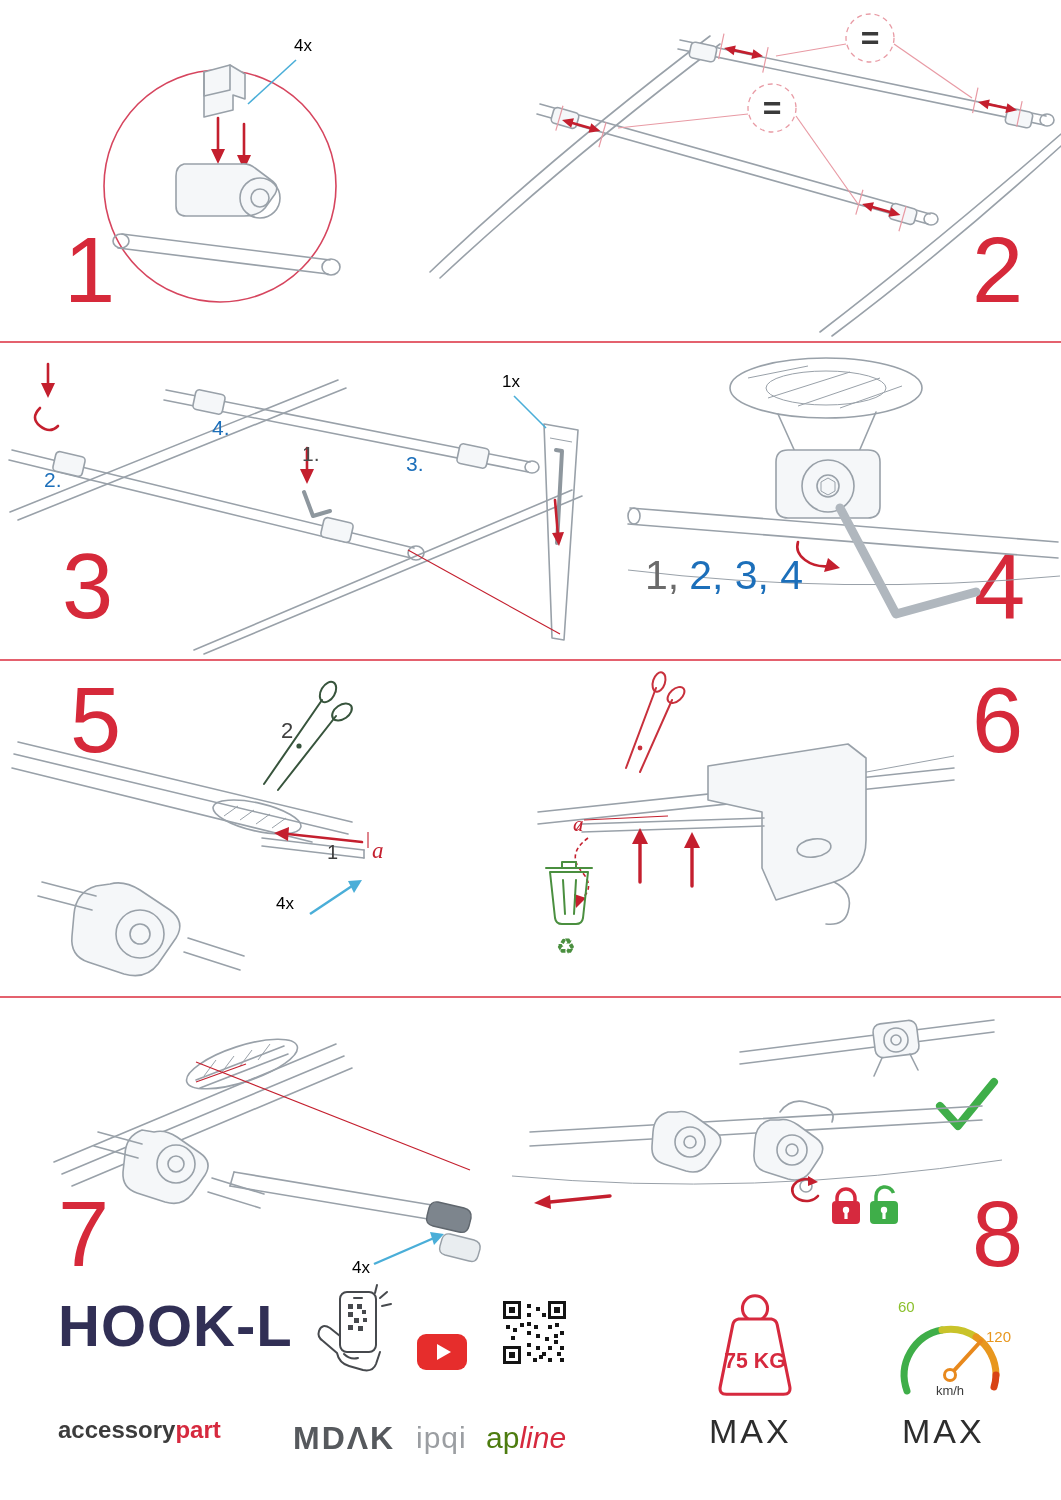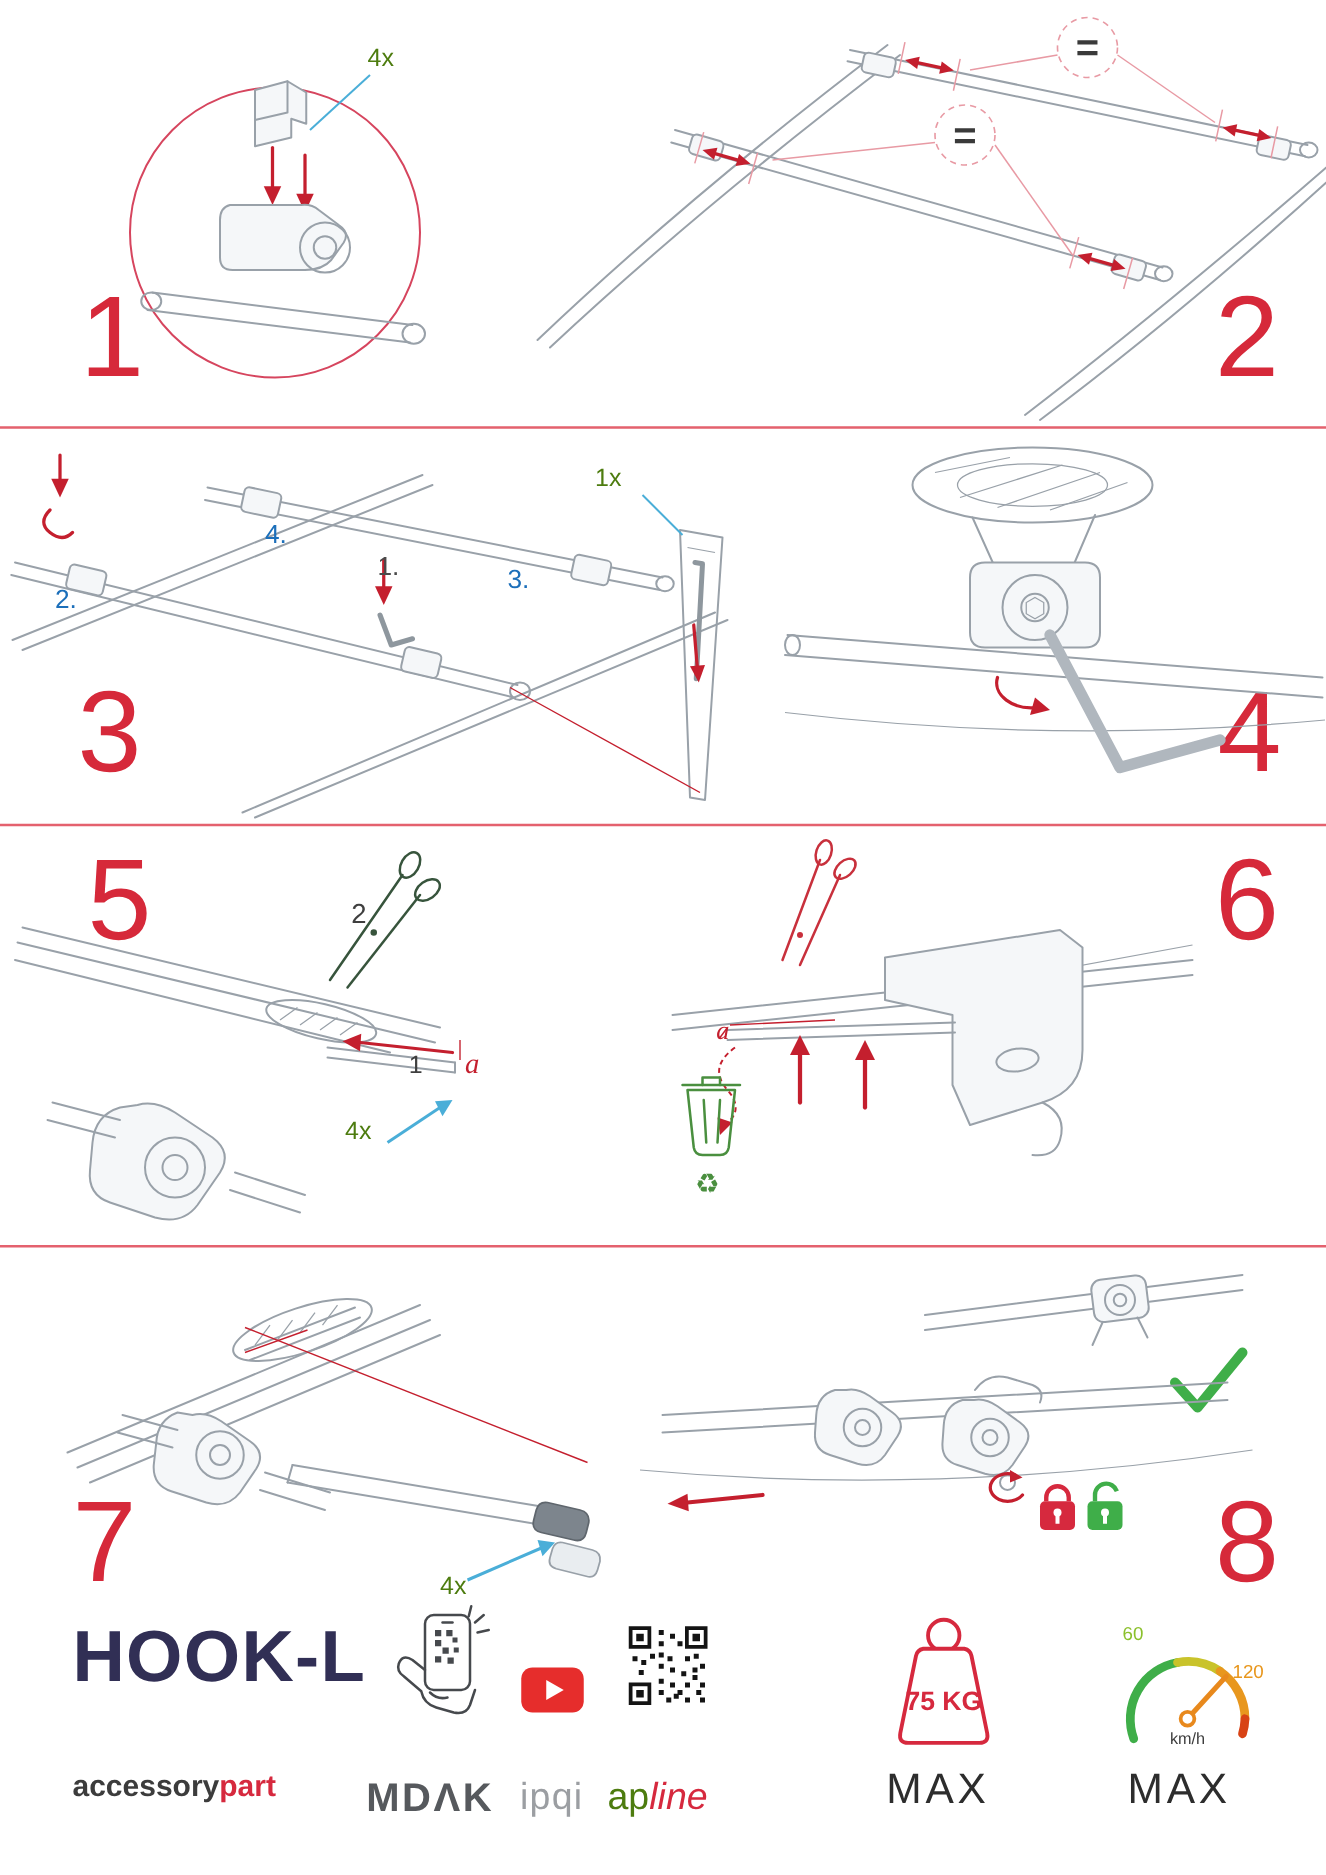--- a/index.html
+++ b/index.html
@@ -5,21 +5,21 @@
   * { margin:0; padding:0; box-sizing:border-box; }
   html,body { background:#ffffff; }
   .page { position:relative; width:1061px; height:1500px; background:#ffffff;
           font-family:"Liberation Sans", sans-serif; overflow:hidden; }
 
   .divider { position:absolute; left:0; width:100%; height:2px; background:#e4616e; }
 
   .step-num { position:absolute; font-size:92px; line-height:1; color:#d6293a;
               font-weight:400; letter-spacing:-3px; }
 
-  .lbl-blue { position:absolute; color:#4d7c0f; font-size:20px; }
+  .lbl-blue { position:absolute; color:#000000; font-size:17px; }
   .ord { position:absolute; font-size:21px; }
   .ord-blue { color:#1c6fba; }
   .ord-dark { color:#4a4a4a; }
   .seq { position:absolute; font-size:41px; white-space:nowrap; }
   .seq .g { color:#6b6b6b; }
   .seq .b { color:#1c6fba; margin-left:10px; }
   .small-dark { position:absolute; color:#3f3f3f; }
   .dim-red { position:absolute; color:#c41f2e; font-family:"Liberation Serif", serif; font-style:italic; }
 
   svg { position:absolute; overflow:visible; }
@@ -185,21 +185,21 @@
     <g>
       <path class="la" d="M538 74 L572 80 L558 290 L546 288 Z"></path>
       <path class="lat" d="M544 88 L566 92"></path>
       <path class="key2" d="M550 100 l6 1 l-5 92"></path>
       <line class="redl" x1="549" y1="150" x2="552" y2="186" stroke-width="1.8"></line>
       <polygon class="redf" points="553,196 546,183 558,182"></polygon>
     </g>
     <line class="bluel" x1="508" y1="46" x2="540" y2="78"></line>
     <line class="redthin" x1="402" y1="200" x2="554" y2="284"></line>
   </svg>
-  <div class="lbl-blue" style="left:476px;top:372px">1x</div>
+  <div class="lbl-blue" style="left:502px;top:372px">1x</div>
   <div class="ord ord-blue" style="left:212px;top:416px">4.</div>
   <div class="ord ord-dark" style="left:302px;top:442px">1.</div>
   <div class="ord ord-blue" style="left:406px;top:452px">3.</div>
   <div class="ord ord-blue" style="left:44px;top:468px">2.</div>
 
   <svg style="left:628px;top:346px" width="432" height="310" viewBox="0 0 432 310">
     <g>
       <ellipse class="la" cx="198" cy="42" rx="96" ry="30"></ellipse>
       <ellipse class="lat" cx="198" cy="42" rx="60" ry="17"></ellipse>
       <path class="lat" d="M120 32 L180 20 M140 52 L222 26 M170 60 L252 32 M212 62 L274 40"></path>
@@ -216,20 +216,23 @@
       <path class="la" d="M0 178 L430 212"></path>
       <ellipse class="la" cx="6" cy="170" rx="6" ry="8"></ellipse>
       <path class="lat" d="M0 224 Q216 250 432 230"></path>
     </g>
     <path class="key" d="M212 162 L268 268 L348 246"></path>
     <g>
       <path class="redl" d="M170 196 a28 20 0 0 0 32 24"></path>
       <polygon class="redf" points="212,222 196,226 200,212"></polygon>
     </g>
   </svg>
+  <div class="seq" style="left:645px;top:552px">
+    <span class="g">1,</span><span class="b">2, 3, 4</span>
+  </div>
 
   <svg style="left:12px;top:672px" width="425" height="322" viewBox="0 0 425 322">
     <g>
       <path class="sciG" d="M252 112 L310 28"></path>
       <path class="sciG" d="M266 118 L324 44"></path>
       <ellipse class="sciG" cx="316" cy="20" rx="7" ry="11" transform="rotate(30 316 20)"></ellipse>
       <ellipse class="sciG" cx="330" cy="40" rx="7" ry="11" transform="rotate(55 330 40)"></ellipse>
       <circle fill="#37543c" cx="287" cy="74" r="2.6"></circle>
     </g>
     <g>

